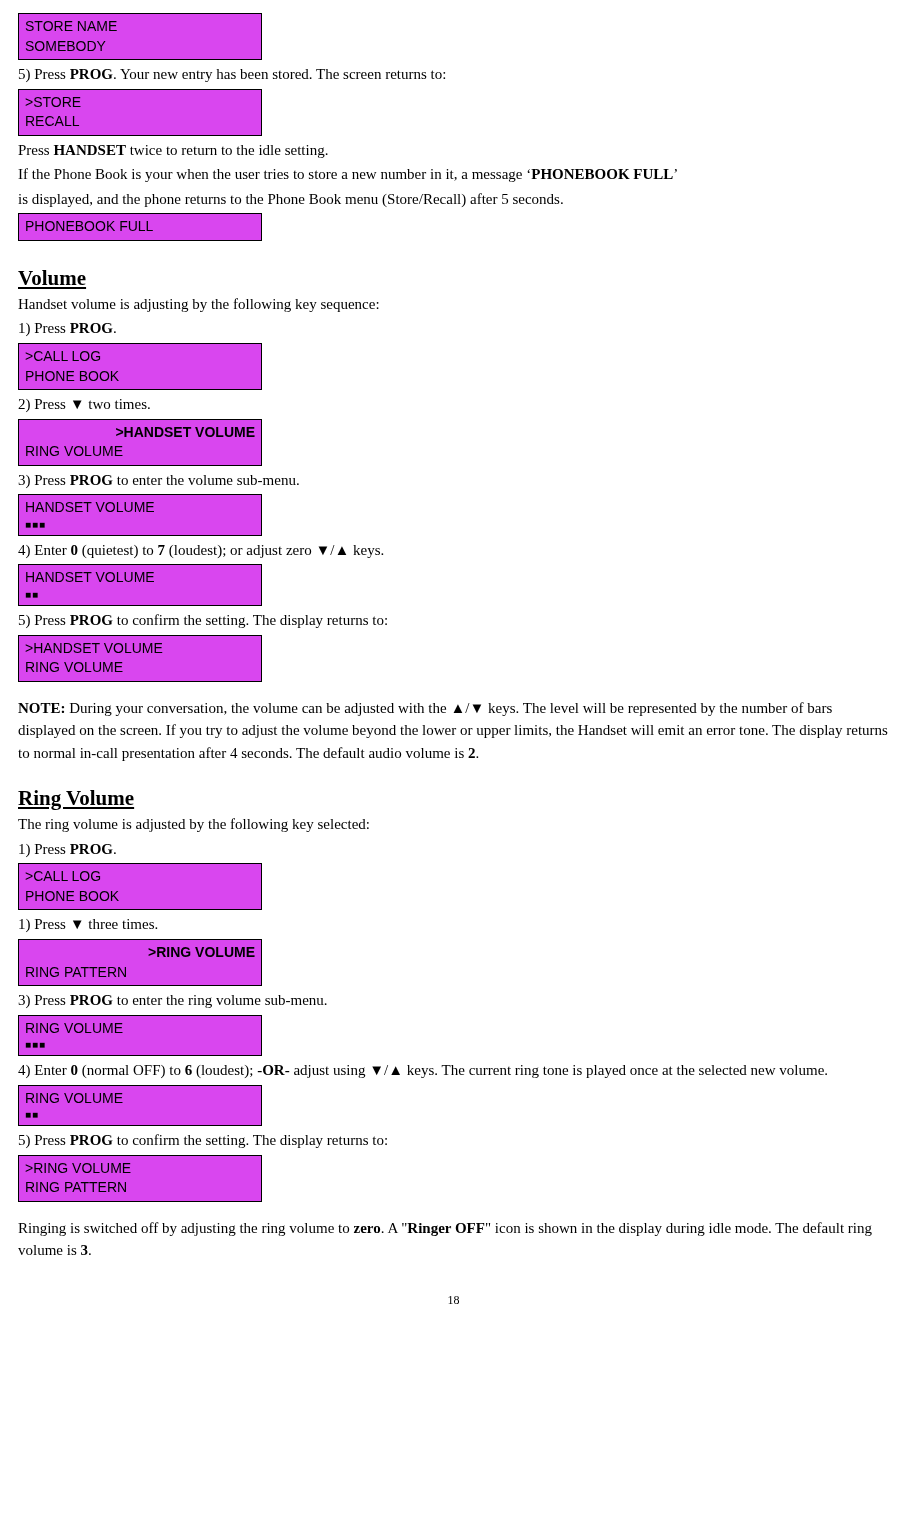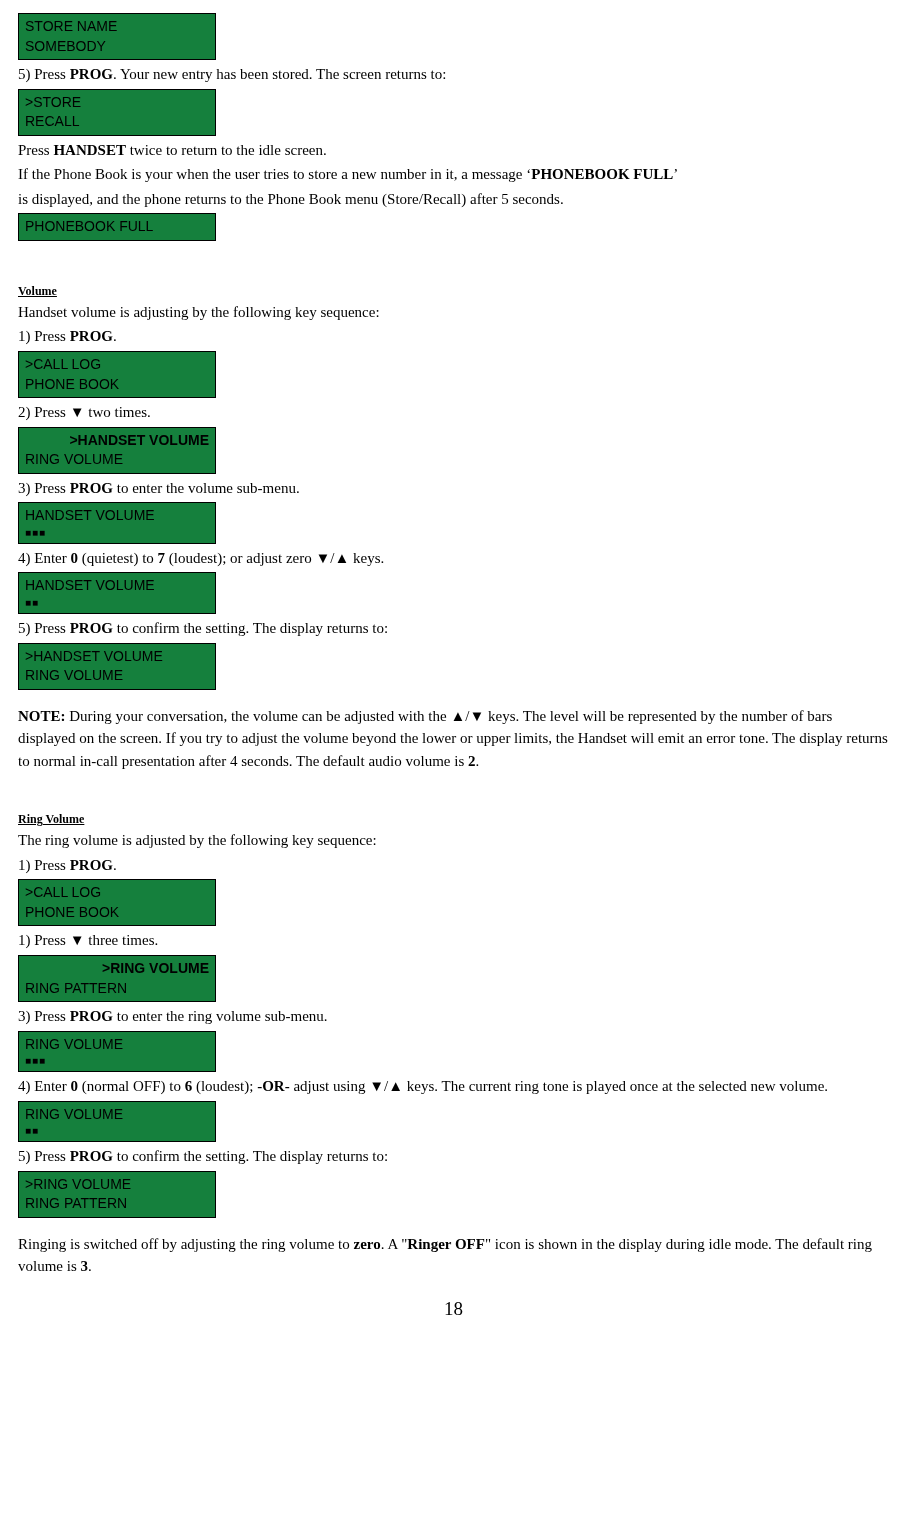--- a/index.html
+++ b/index.html
@@ -7,51 +7,50 @@
       font-family: Times New Roman, serif;
       font-size: 15px;
       background: #fff;
       color: #000;
       width: 907px;
       min-height: 1515px;
       padding: 10px 18px 30px 18px;
     }
     .screen-box {
       border: 1.5px solid #000;
-      width: 198px;
+      width: 244px;
       padding: 3px 6px;
       margin: 3px 0;
-      background: #15803d;
+      background: #d946ef;
       font-family: Arial, sans-serif;
       font-size: 14px;
       line-height: 1.4;
     }
     .screen-line {
       display: block;
     }
     p {
       margin: 2px 0;
       line-height: 1.5;
     }
     .section-heading {
-      font-size: 12px;
+      font-size: 21px;
       font-weight: bold;
       text-decoration: underline;
-      margin-top: 18px;
       margin-bottom: 2px;
     }
     .bold { font-weight: bold; text-align: right; }
     .blocks {
       font-size: 10px;
       letter-spacing: 1px;
     }
     .page-number {
       text-align: center;
-      margin-top: 20px;
-      font-size: 19px;
+      margin-top: 31px;
+      font-size: 12px;
     }
     .step-line { margin: 2px 0; line-height: 1.5; }
     .note-section { }
   </style>
 </head>
 <body>
 
 <div class="screen-box">
   <span class="screen-line">STORE NAME</span>
   <span class="screen-line">SOMEBODY</span>
@@ -60,21 +59,21 @@
 <p class="step-line">
   <span>5) Press </span><span class="bold">PROG</span><span>.  Your new entry has been stored.  The screen returns to:</span>
 </p>
 
 <div class="screen-box">
   <span class="screen-line">&gt;STORE</span>
   <span class="screen-line"> RECALL</span>
 </div>
 
 <p class="step-line">
-  <span>Press </span><span class="bold">HANDSET</span><span> twice to return to the idle screen.</span>
+  <span>Press </span><span class="bold">HANDSET</span><span> twice to return to the idle setting.</span>
 </p>
 
 <p class="step-line">
   <span>If the Phone Book is your when the user tries to store a new number in it, a message ‘</span><span class="bold">PHONEBOOK FULL</span><span>’</span>
 </p>
 <p class="step-line">is displayed, and the phone returns to the Phone Book menu (Store/Recall) after 5 seconds.</p>
 
 <div class="screen-box">
   <span class="screen-line">PHONEBOOK FULL</span>
 </div>
@@ -124,21 +123,21 @@
 
 <div style="height:10px;"></div>
 
 <p class="step-line note-section">
   <span class="bold">NOTE:</span><span> During your conversation, the volume can be adjusted with the ▲/▼ keys. The level will be represented by the number of bars displayed on the screen. If you try to adjust the volume beyond the lower or upper limits, the Handset will emit an error tone. The display returns to normal in-call presentation after 4 seconds.  The default audio volume is </span><span class="bold">2</span><span>.</span>
 </p>
 
 <div style="height:20px;"></div>
 
 <div class="section-heading">Ring Volume</div>
-<p class="step-line">The ring volume is adjusted by the following key sequence:</p>
+<p class="step-line">The ring volume is adjusted by the following key selected:</p>
 
 <p class="step-line">
   <span>1) Press </span><span class="bold">PROG</span><span>.</span>
 </p>
 <div class="screen-box">
   <span class="screen-line">&gt;CALL LOG</span>
   <span class="screen-line"> PHONE BOOK</span>
 </div>
 
 <p class="step-line">1) Press ▼ three times.</p>

